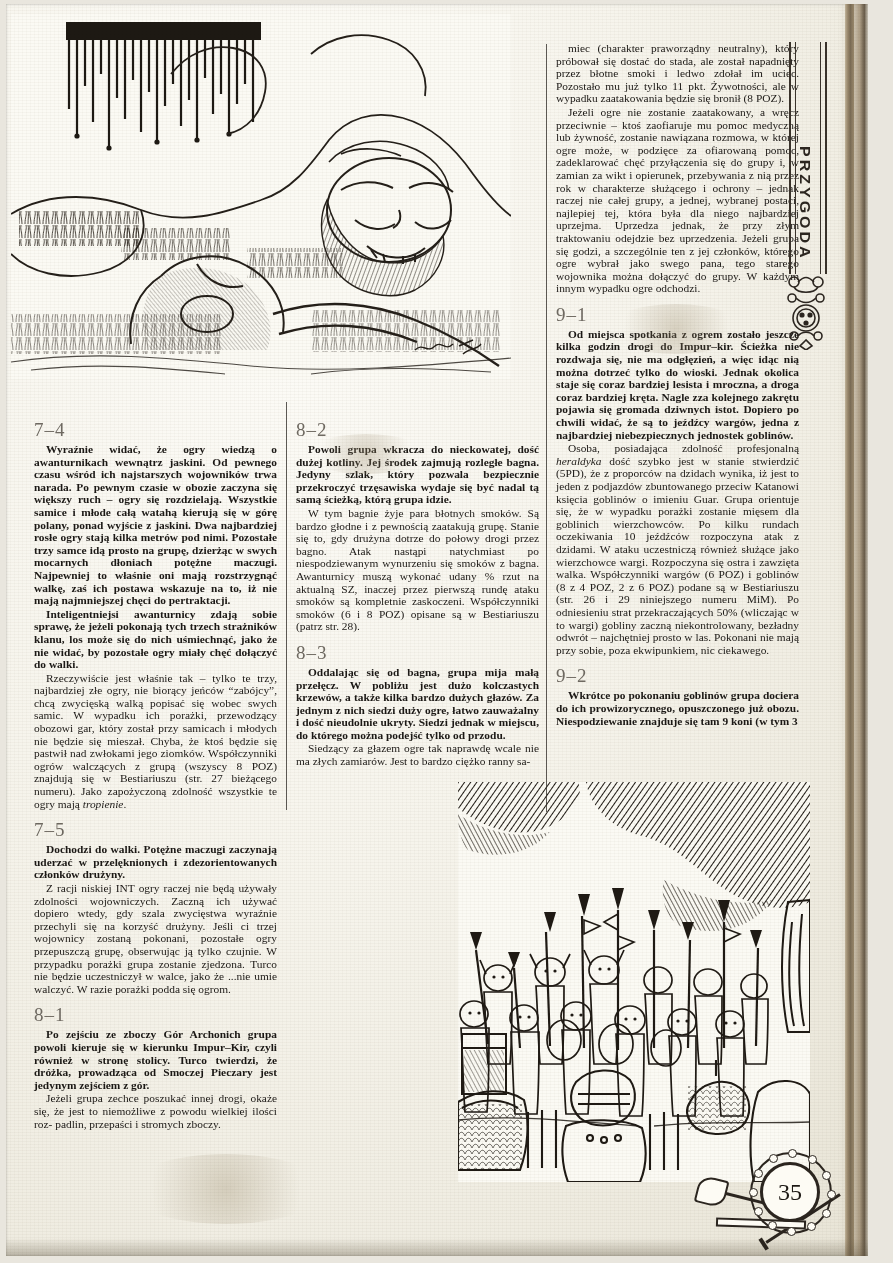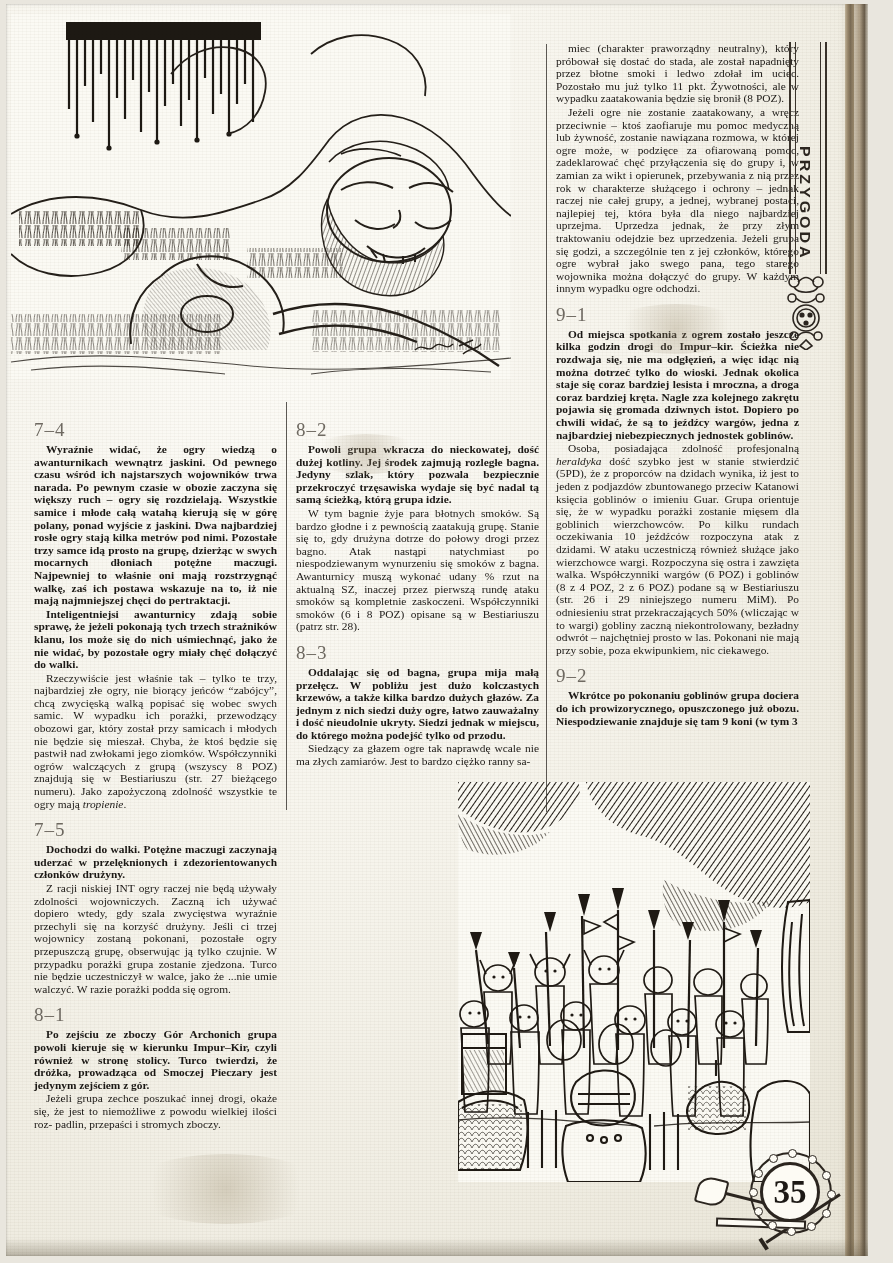--- a/index.html
+++ b/index.html
@@ -113,21 +113,21 @@
   
   .pagenum{
     position:absolute;right:22px;bottom:14px;width:150px;height:96px;
   }
   .pagenum .num{
     position:absolute;right:26px;bottom:20px;
     width:54px;height:54px;border-radius:50%;
     border:3px solid #2b251f;background:#fdfbf4;
     display:flex;align-items:center;justify-content:center;
     font-family:"Liberation Serif", serif;
-    font-size:33px;font-weight:bold;color:#1d1915;
+    font-size:24px;font-weight:normal;color:#1d1915;
     z-index:3;
   }
   .pagenum .ring{
     position:absolute;right:14px;bottom:8px;
     width:78px;height:78px;border-radius:50%;
     border:2px solid #2b251f;background:transparent;z-index:2;
   }
   .pagenum .stud{
     position:absolute;width:7px;height:7px;border-radius:50%;
     border:1.5px solid #2b251f;background:#fdfbf4;z-index:2;

